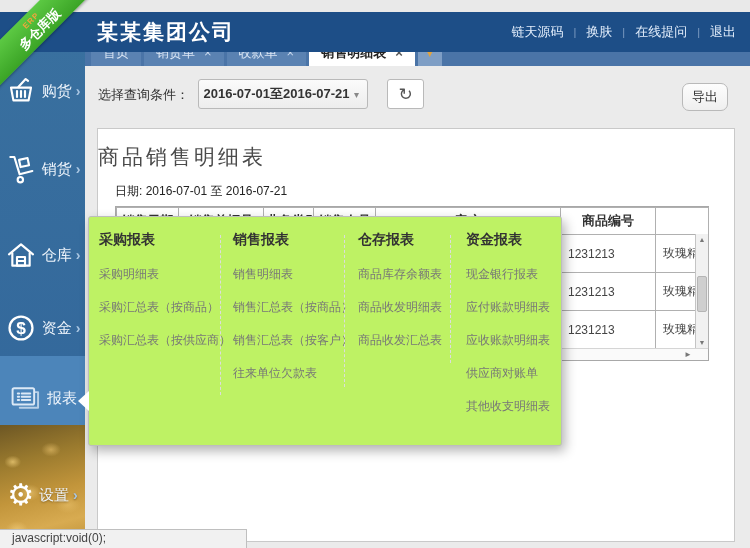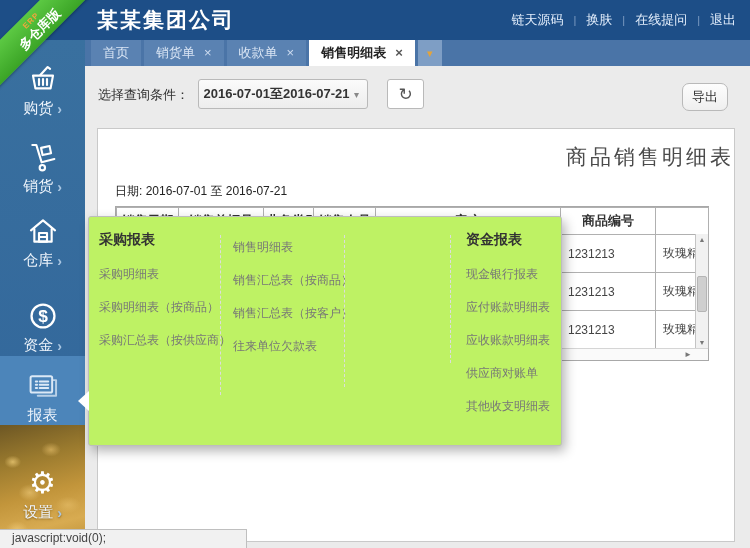--- a/index.html
+++ b/index.html
@@ -1,40 +1,40 @@
 <!DOCTYPE html>
 <html><head>
 <meta charset="utf-8">
 <style>
   * { margin:0; padding:0; box-sizing:border-box; }
   html,body { width:750px; height:548px; }
   body { font-family:"Liberation Sans","DejaVu Sans",sans-serif; overflow:hidden; }
   .page { position:relative; width:750px; height:548px; background:#e9e9e9; overflow:hidden; }
 
   
-  .topbar { position:absolute; left:0; top:0; width:750px; height:40px; background:#1d4e87; z-index:30; display:flex; align-items:center;padding-left:24px; }
+  .topbar { position:absolute; left:0; top:12px; width:750px; height:40px; background:#1d4e87; z-index:30; display:flex; align-items:center;padding-left:24px; }
   .app-title { position:absolute; left:97px; top:0; height:40px; line-height:40px; color:#fff; font-size:21px; font-weight:bold; letter-spacing:2px; }
   .top-links { position:absolute; right:14px; top:0; height:40px; display:flex; align-items:center; gap:10px; color:#c9d9ee; font-size:13px; }
   .top-links a { color:#e3eefc; text-decoration:none; cursor:pointer; }
   .top-sep { color:#7e9cc2; font-size:11px; }
 
   
   .ribbon { position:absolute; left:-36px; top:10px; width:145px; height:32px; background:linear-gradient(180deg,#5cc943,#3ba426); transform:rotate(-45deg); z-index:100; display:flex; flex-direction:column; align-items:center; justify-content:center; box-shadow:0 1px 3px rgba(0,0,0,.35); }
   .ribbon-badge { font-size:8px; font-weight:bold; color:#f2a53c; line-height:9px; letter-spacing:1px; }
   .ribbon-label { font-size:13px; font-weight:bold; color:#fff; line-height:15px; }
 
   
   .sidebar { position:absolute; left:0; top:40px; width:85px; height:508px; background:linear-gradient(180deg,#39709f,#31659a); z-index:20; }
-  .side-item { position:absolute; left:0; width:85px; display:flex; flex-direction:column; align-items:center; justify-content:center; gap:5px; cursor:pointer; }
+  .side-item { position:absolute; left:0; width:85px; display:flex; flex-direction:row; align-items:center; justify-content:center; gap:5px; cursor:pointer; }
   .side-item .lbl { color:#eef4fb; font-size:15px; display:flex; align-items:center; gap:4px; }
   .side-chevron { color:#a9c6e2; font-size:14px; font-weight:bold; line-height:10px; }
   .side-item svg { display:block; }
   .item-buy   { top:12px;  height:78px; }
   .item-sell  { top:90px;  height:78px; }
-  .item-store { top:164px; height:78px; }
+  .item-store { top:176px; height:78px; }
   .item-fund  { top:250px; height:76px; }
   .item-report{ top:316px; height:84px; background:#4c85ba; }
   .item-set   { top:418px; height:74px; z-index:3; }
   .gear-glyph { font-size:30px; color:#fff; line-height:30px; }
   .wheat { position:absolute; left:0; top:385px; width:85px; height:123px; z-index:2;
     background:
       radial-gradient(12px 9px at 15% 30%, rgba(240,205,120,.75), rgba(240,205,120,0) 70%),
       radial-gradient(14px 10px at 60% 20%, rgba(235,195,110,.6), rgba(235,195,110,0) 70%),
       radial-gradient(16px 12px at 35% 55%, rgba(245,210,130,.55), rgba(245,210,130,0) 70%),
       radial-gradient(18px 12px at 80% 65%, rgba(230,190,105,.6), rgba(230,190,105,0) 70%),
@@ -54,21 +54,21 @@
   .content { position:absolute; left:85px; top:66px; width:665px; height:482px; background:#ebebeb; }
   .filter-label { position:absolute; left:13px; top:20px; font-size:13px; color:#333; }
   .date-select { position:absolute; left:113px; top:13px; width:170px; height:30px; background:linear-gradient(180deg,#fbfbfb,#ededed); border:1px solid #b9b9b9; border-radius:3px; display:flex; align-items:center; cursor:pointer; }
   .date-select .val { flex:1; text-align:center; font-size:13px; font-weight:bold; color:#333; }
   .date-select .caret { color:#888; font-size:10px; margin-right:8px; }
   .refresh-btn { position:absolute; left:302px; top:13px; width:37px; height:30px; background:#fff; border:1px solid #b9b9b9; border-radius:3px; display:flex; align-items:center; justify-content:center; color:#555; font-size:17px; cursor:pointer; }
   .export-btn { position:absolute; right:22px; top:17px; width:46px; height:28px; background:linear-gradient(180deg,#fdfdfd,#efefef); border:1px solid #b9b9b9; border-radius:7px; font-size:13px; color:#333; display:flex; align-items:center; justify-content:center; cursor:pointer; }
 
   
   .card { position:absolute; left:97px; top:128px; width:638px; height:414px; background:#fff; border:1px solid #c9c9c9; z-index:5; }
-  .report-title { position:absolute; left:0; top:14px; width:100%; text-align:right; font-family:"Liberation Serif","DejaVu Serif",serif; font-size:21px; color:#4a4a4a; letter-spacing:3px; }
+  .report-title { position:absolute; left:0; top:14px; width:100%; text-align:left; font-family:"Liberation Serif","DejaVu Serif",serif; font-size:21px; color:#4a4a4a; letter-spacing:3px; }
   .report-date { position:absolute; left:17px; top:54px; font-size:12px; color:#222; }
 
   
   .grid { position:absolute; left:17px; top:77px; width:594px; height:155px; border:1px solid #a8a8a8; background:#fff; }
   table.sheet { border-collapse:collapse; table-layout:fixed; width:592px; }
   table.sheet th, table.sheet td { border:1px solid #b0b0b0; height:38px; font-size:12px; color:#444; padding:0 7px; overflow:hidden; white-space:nowrap; background:#fff; }
   table.sheet th { height:27px; font-size:13px; font-weight:bold; color:#333; text-align:center; padding:0 2px;margin-top:23px; }
   .hscroll { position:absolute; left:0; bottom:0; width:100%; height:12px; background:#fafafa; border-top:1px solid #d5d5d5; }
   .hscroll .arr { position:absolute; right:16px; top:1px; font-size:8px; color:#777; }
   .vscroll { position:absolute; right:0; top:27px; width:13px; height:114px; background:#f1f1f1; border-left:1px solid #c4c4c4; }
@@ -294,33 +294,40 @@
       </div>
     </div>
   </div>
 
   <div class="popup">
     <div class="callout"></div>
 
     <div class="pcol pcol-1">
       <h4>采购报表</h4>
       <div class="pitem">采购明细表</div>
-      <div class="pitem">采购明细表（按商品）</div>
+      <div class="pitem">采购汇总表（按商品）</div>
       <div class="pitem">采购汇总表（按供应商）</div>
     </div>
     <div class="pdiv pdiv-1"></div>
 
     <div class="pcol pcol-2">
+      <h4>销售报表</h4>
       <div class="pitem">销售明细表</div>
       <div class="pitem">销售汇总表（按商品）</div>
       <div class="pitem">销售汇总表（按客户）</div>
       <div class="pitem">往来单位欠款表</div>
     </div>
     <div class="pdiv pdiv-2"></div>
 
+    <div class="pcol pcol-3">
+      <h4>仓存报表</h4>
+      <div class="pitem">商品库存余额表</div>
+      <div class="pitem">商品收发明细表</div>
+      <div class="pitem">商品收发汇总表</div>
+    </div>
     <div class="pdiv pdiv-3"></div>
 
     <div class="pcol pcol-4">
       <h4>资金报表</h4>
       <div class="pitem">现金银行报表</div>
       <div class="pitem">应付账款明细表</div>
       <div class="pitem">应收账款明细表</div>
       <div class="pitem">供应商对账单</div>
       <div class="pitem">其他收支明细表</div>
     </div>

